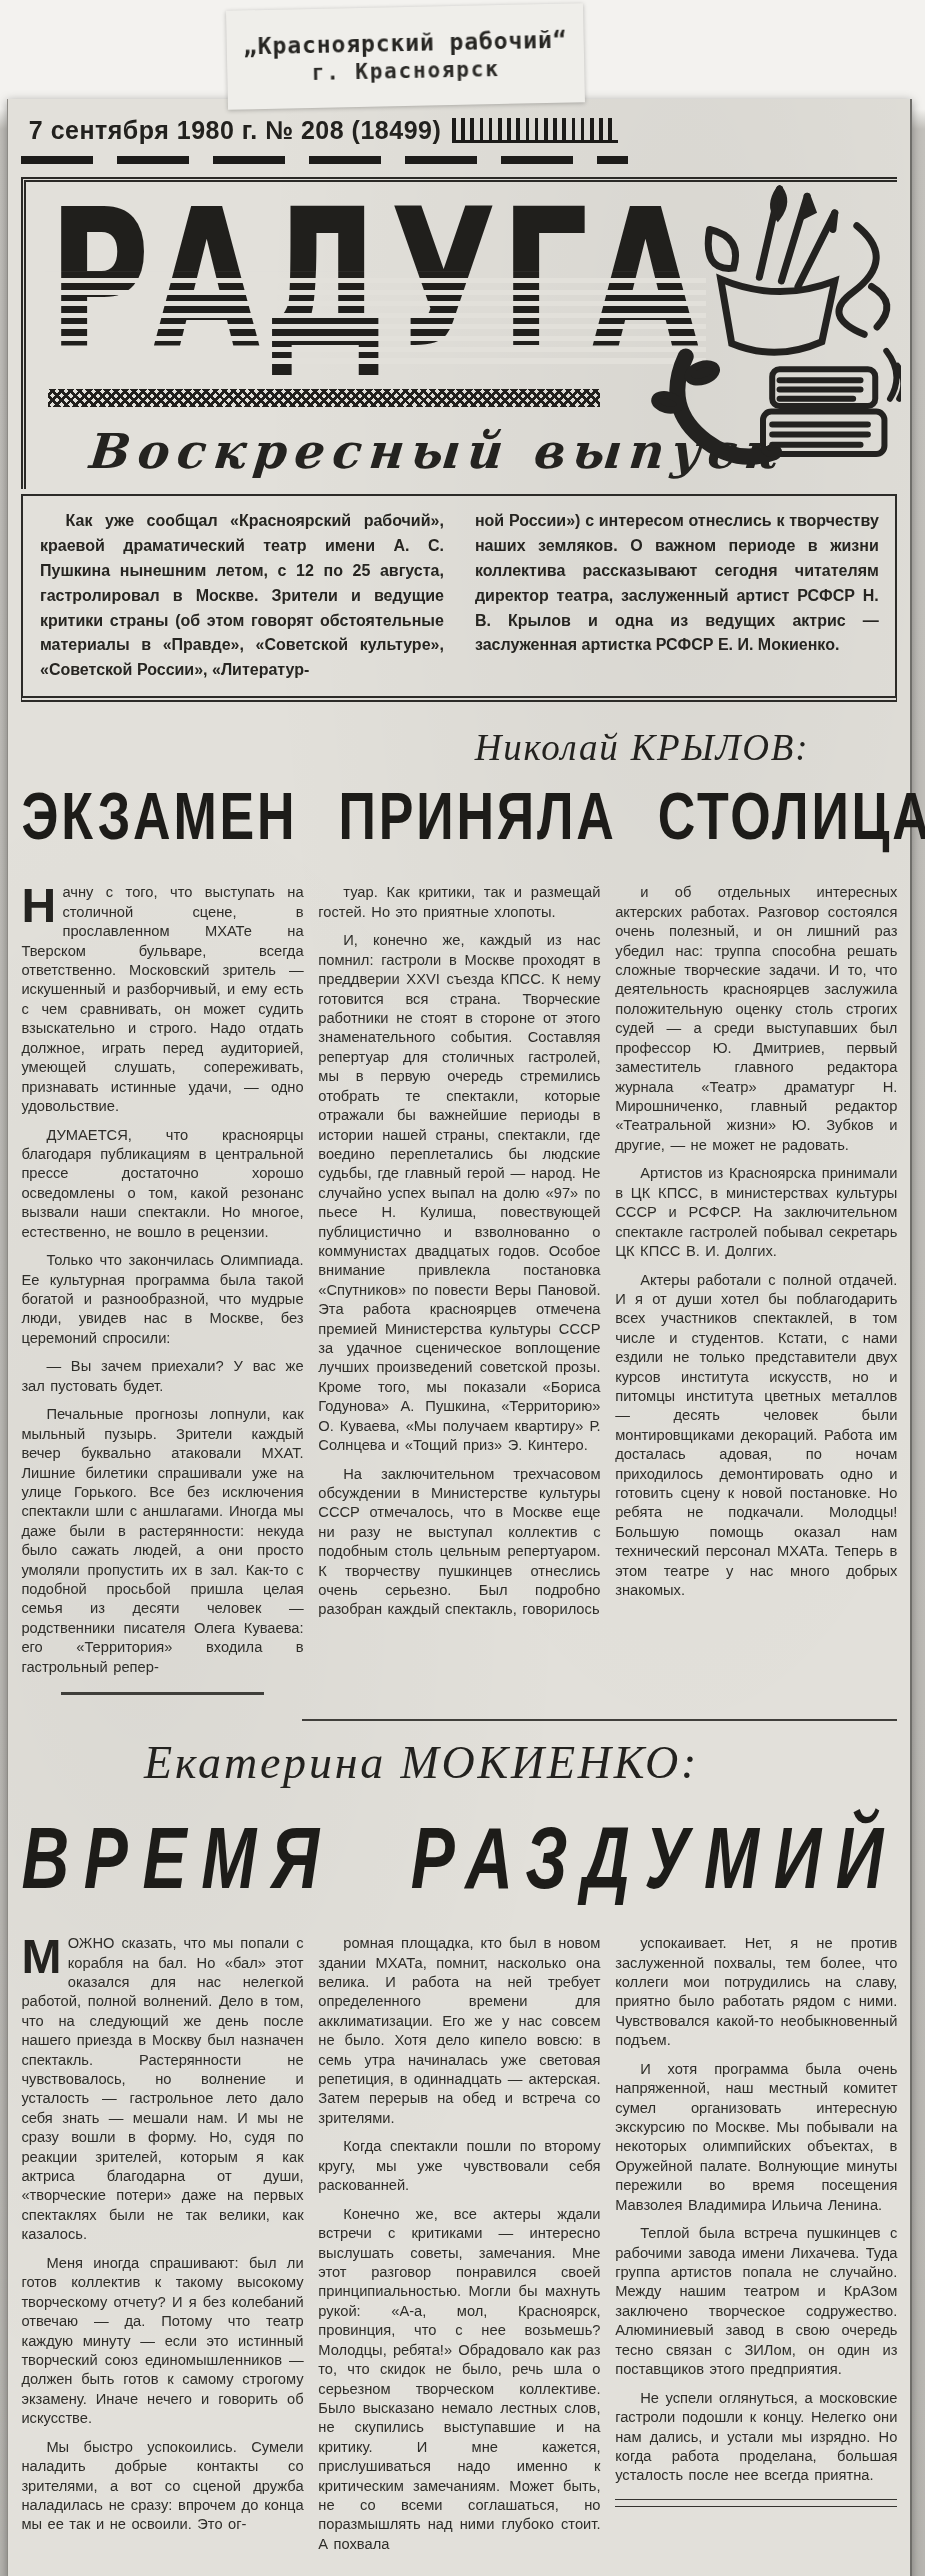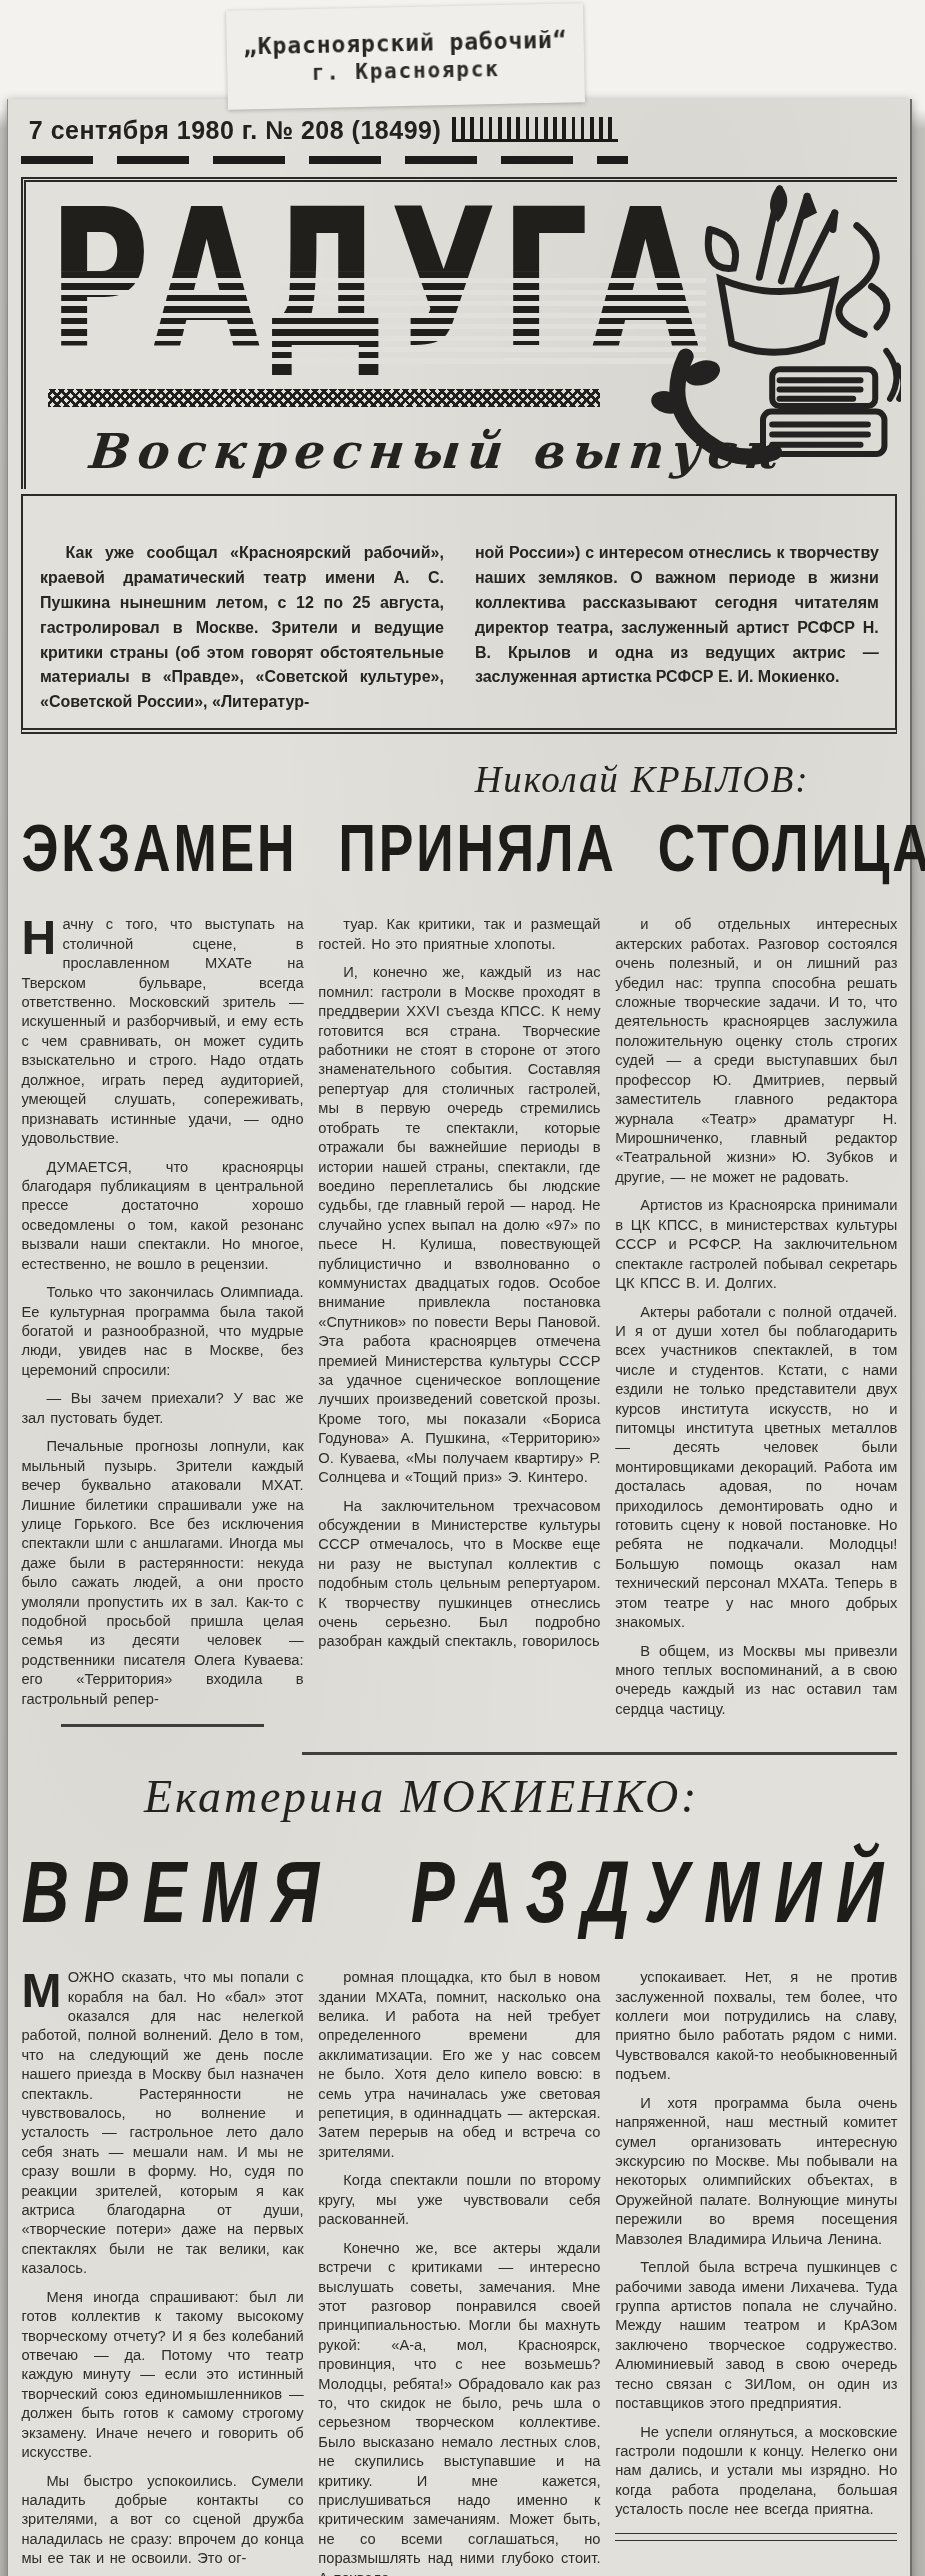--- a/index.html
+++ b/index.html
@@ -22,21 +22,21 @@
   
   .slip{
     position:absolute; left:219px; top:-92px; width:357px; height:99px;
     background:#efeeea; box-shadow:0 0.9px 4.6px rgba(0,0,0,.25);
     transform:rotate(-1.2deg); display:flex; flex-direction:column;
     align-items:center; justify-content:center; gap:3.7px;
   }
   .slip .st1{font-family:"DejaVu Sans Mono",monospace; font-weight:bold; font-size:23px; letter-spacing:0.9px; color:#262522; filter:blur(0.2px);}
   .slip .st2{font-family:"DejaVu Sans Mono",monospace; font-weight:bold; font-size:21px; letter-spacing:1.8px; color:#2b2a27; filter:blur(0.2px);}
   
-  .daterow{display:flex; align-items:flex-start; gap:11px; padding:9.2px 0 1.8px 7.4px;}
+  .daterow{display:flex; align-items:center; gap:11px; padding:9.2px 0 1.8px 7.4px;}
   .dateline{font-weight:bold; font-size:25px; letter-spacing:0.5px; color:#22211e; transform:scaleY(1.05);}
   .hatchbox{width:166px; height:22px; border-bottom:3.7px solid #1c1b19; background:repeating-linear-gradient(90deg,#1c1b19 0 3.7px,transparent 3.7px 9.2px); margin-top:1.8px;}
   .dashrule{height:8.3px; width:607px; margin:9.2px 0 0 0; background:repeating-linear-gradient(90deg,#1d1c1a 0 72px,transparent 72px 96px);}
   
   .masthead{position:relative; margin-top:13px; border-top:5.5px double #2a2926; border-left:5.5px double #2a2926; padding:3px 0 0 22px; min-height:304px;}
   .m-title-wrap{height:199px; overflow:visible;}
   .m-title{
     display:inline-block; position:relative; font-family:"DejaVu Sans","Liberation Sans",sans-serif;
     font-weight:900; font-size:138px; line-height:1; letter-spacing:3.7px;
     color:#201f1c; transform:scaleY(1.38); transform-origin:top left; white-space:nowrap;
@@ -56,21 +56,21 @@
     color:#242320; transform:skewX(-6deg); display:inline-block;
   }
   .m-art{position:absolute; right:-3.7px; top:-5.5px; width:276px; height:313px;}
   
   .introbox{
     border:2.8px solid #2c2b28; border-bottom:6.4px double #2c2b28;
     margin-top:5.5px; padding:13px 16.6px; display:flex; gap:31px;
   }
   .introbox p{margin:0; font-weight:bold; font-size:16px; line-height:1.55; text-align:justify; color:#262521;}
   .introbox .icol{flex:1;}
-  .introbox .icol p{text-indent:1.6em;margin-top:32px;}
+  .introbox .icol p{text-indent:1.6em;}
   .introbox .icol.second p{text-indent:0;}
   
   .author{font-family:"Liberation Serif","DejaVu Serif",serif; font-style:italic; color:#23221f;}
   .a1-author{font-size:37px; text-align:right; padding:24px 88px 5.5px 0; letter-spacing:1.8px;}
   .a1-title-wrap{height:77px; margin-top:8px;}
   .a1-title{
     display:inline-block; font-weight:900; font-size:52px; line-height:1; white-space:nowrap;
     letter-spacing:2.8px; word-spacing:24px; color:#1d1c19;
     transform:scaleY(1.3); transform-origin:top left; filter:blur(0.2px);
   }
@@ -178,21 +178,20 @@
             <p>туар. Как критики, так и размещай гостей. Но это приятные хлопоты.</p>
             <p>И, конечно же, каждый из нас помнил: гастроли в Москве проходят в преддверии XXVI съезда КПСС. К нему готовится вся страна. Творческие работники не стоят в стороне от этого знаменательного события. Составляя репертуар для столичных гастролей, мы в первую очередь стремились отобрать те спектакли, которые отражали бы важнейшие периоды в истории нашей страны, спектакли, где воедино переплетались бы людские судьбы, где главный герой — народ. Не случайно успех выпал на долю «97» по пьесе Н. Кулиша, повествующей публицистично и взволнованно о коммунистах двадцатых годов. Особое внимание привлекла постановка «Спутников» по повести Веры Пановой. Эта работа красноярцев отмечена премией Министерства культуры СССР за удачное сценическое воплощение лучших произведений советской прозы. Кроме того, мы показали «Бориса Годунова» А. Пушкина, «Территорию» О. Куваева, «Мы получаем квартиру» Р. Солнцева и «Тощий приз» Э. Кинтеро.</p>
             <p>На заключительном трехчасовом обсуждении в Министерстве культуры СССР отмечалось, что в Москве еще ни разу не выступал коллектив с подобным столь цельным репертуаром. К творчеству пушкинцев отнеслись очень серьезно. Был подробно разобран каждый спектакль, говорилось</p>
           </div>
       </div>
       <div class="col">
         <div class="paras">
             <p>и об отдельных интересных актерских работах. Разговор состоялся очень полезный, и он лишний раз убедил нас: труппа способна решать сложные творческие задачи. И то, что деятельность красноярцев заслужила положительную оценку столь строгих судей — а среди выступавших был профессор Ю. Дмитриев, первый заместитель главного редактора журнала «Театр» драматург Н. Мирошниченко, главный редактор «Театральной жизни» Ю. Зубков и другие, — не может не радовать.</p>
             <p>Артистов из Красноярска принимали в ЦК КПСС, в министерствах культуры СССР и РСФСР. На заключительном спектакле гастролей побывал секретарь ЦК КПСС В. И. Долгих.</p>
             <p>Актеры работали с полной отдачей. И я от души хотел бы поблагодарить всех участников спектаклей, в том числе и студентов. Кстати, с нами ездили не только представители двух курсов института искусств, но и питомцы института цветных металлов — десять человек были монтировщиками декораций. Работа им досталась адовая, по ночам приходилось демонтировать одно и готовить сцену к новой постановке. Но ребята не подкачали. Молодцы! Большую помощь оказал нам технический персонал МХАТа. Теперь в этом театре у нас много добрых знакомых.</p>
-            <p>В общем, из Москвы мы привезли много теплых воспоминаний, а в свою очередь каждый из нас оставил там сердца частицу.</p>
           </div>
       </div>
     </div>
   </div>
 
   <div>
     <div class="rule-above-author"></div>
     <div class="author a2-author">Екатерина МОКИЕНКО:</div>
     <div class="a2-title-wrap">
       <div class="a2-title">ВРЕМЯ РАЗДУМИЙ</div>

